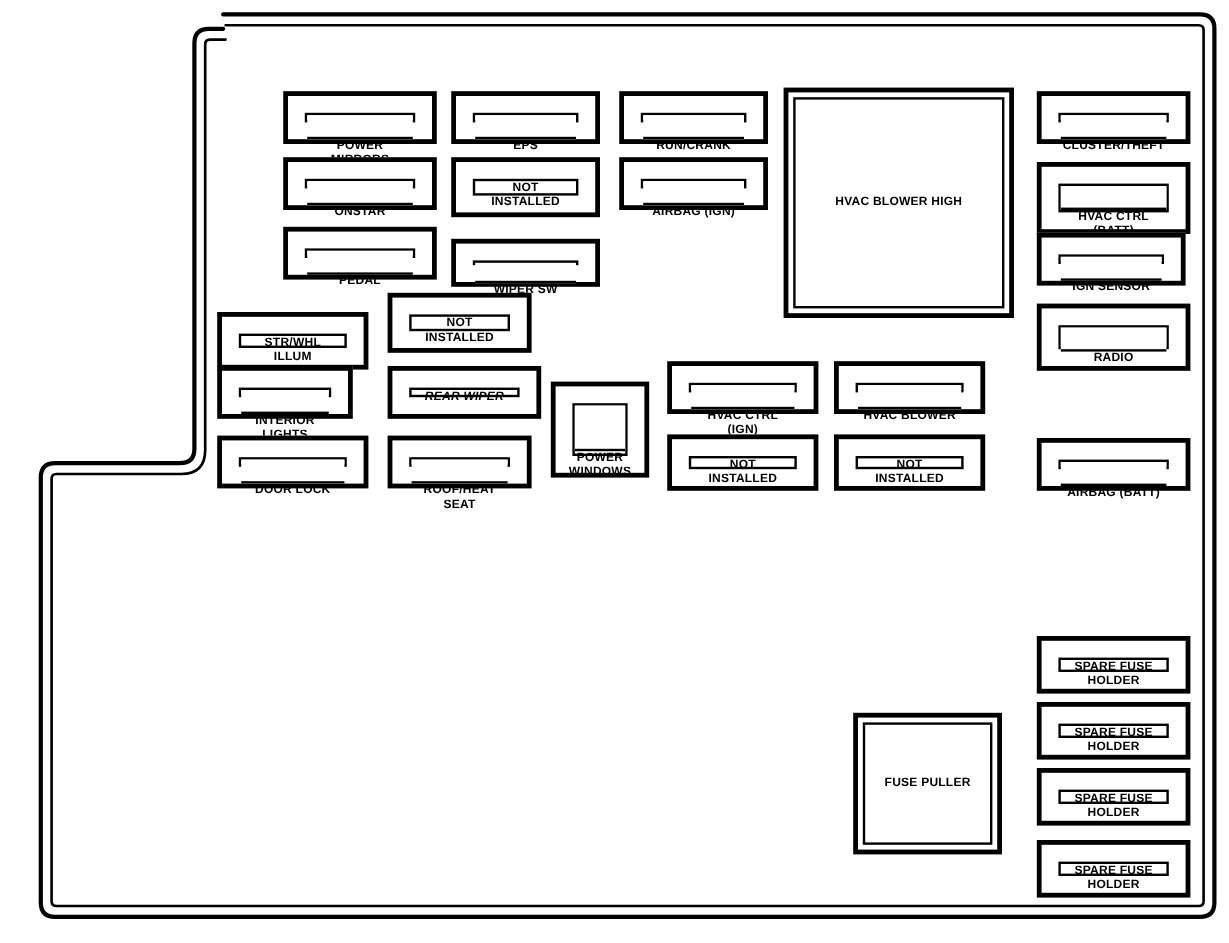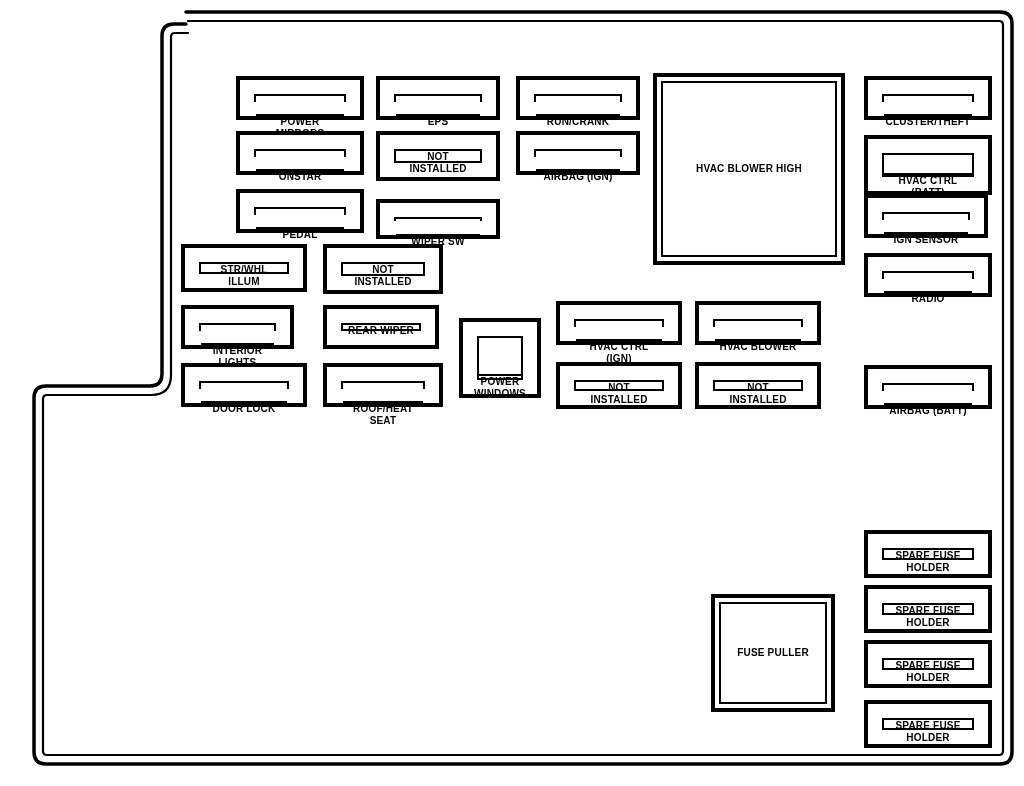--- a/index.html
+++ b/index.html
@@ -173,27 +173,27 @@
           <div class="slot" style="height: 20px;"></div>
           <div class="label">HVAC CTRL (BATT)</div>
         </div>
       </div>
       <div class="cell" style="left: 864px; top: 194px; width: 124px; height: 44px;">
         <div class="inner">
           <div class="slot" style="height: 20px;"></div>
           <div class="label">IGN SENSOR</div>
         </div>
       </div>
-      <div class="cell" style="left: 864px; top: 253px; width: 128px; height: 44px;">
+      <div class="cell" style="left: 864px; top: 253px; width: 128px; height: 56px;">
         <div class="inner">
           <div class="slot" style="height: 20px;"></div>
           <div class="label">RADIO</div>
         </div>
       </div>
-      <div class="cell plain" style="left: 181px; top: 244px; width: 126px; height: 48px;">
+      <div class="cell plain" style="left: 181px; top: 260px; width: 126px; height: 48px;">
         <div class="inner">
           <div class="label">STR/WHL
 ILLUM</div>
         </div>
       </div>
       <div class="cell" style="left: 181px; top: 305px; width: 113px; height: 44px;">
         <div class="inner">
           <div class="slot" style="height: 20px;"></div>
           <div class="label">INTERIOR LIGHTS</div>
         </div>
@@ -203,21 +203,21 @@
           <div class="slot" style="height: 20px;"></div>
           <div class="label">DOOR LOCK</div>
         </div>
       </div>
       <div class="cell plain" style="left: 323px; top: 244px; width: 120px; height: 50px;">
         <div class="inner">
           <div class="label">NOT
 INSTALLED</div>
         </div>
       </div>
-      <div class="cell plain" style="left: 323px; top: 305px; width: 116px; height: 44px;">
+      <div class="cell plain" style="left: 323px; top: 305px; width: 128px; height: 44px; font-style: italic;">
         <div class="inner">
           <div class="label">REAR WIPER</div>
         </div>
       </div>
       <div class="cell" style="left: 323px; top: 363px; width: 120px; height: 44px;">
         <div class="inner">
           <div class="slot" style="height: 20px;"></div>
           <div class="label">ROOF/HEAT SEAT</div>
         </div>
       </div>

